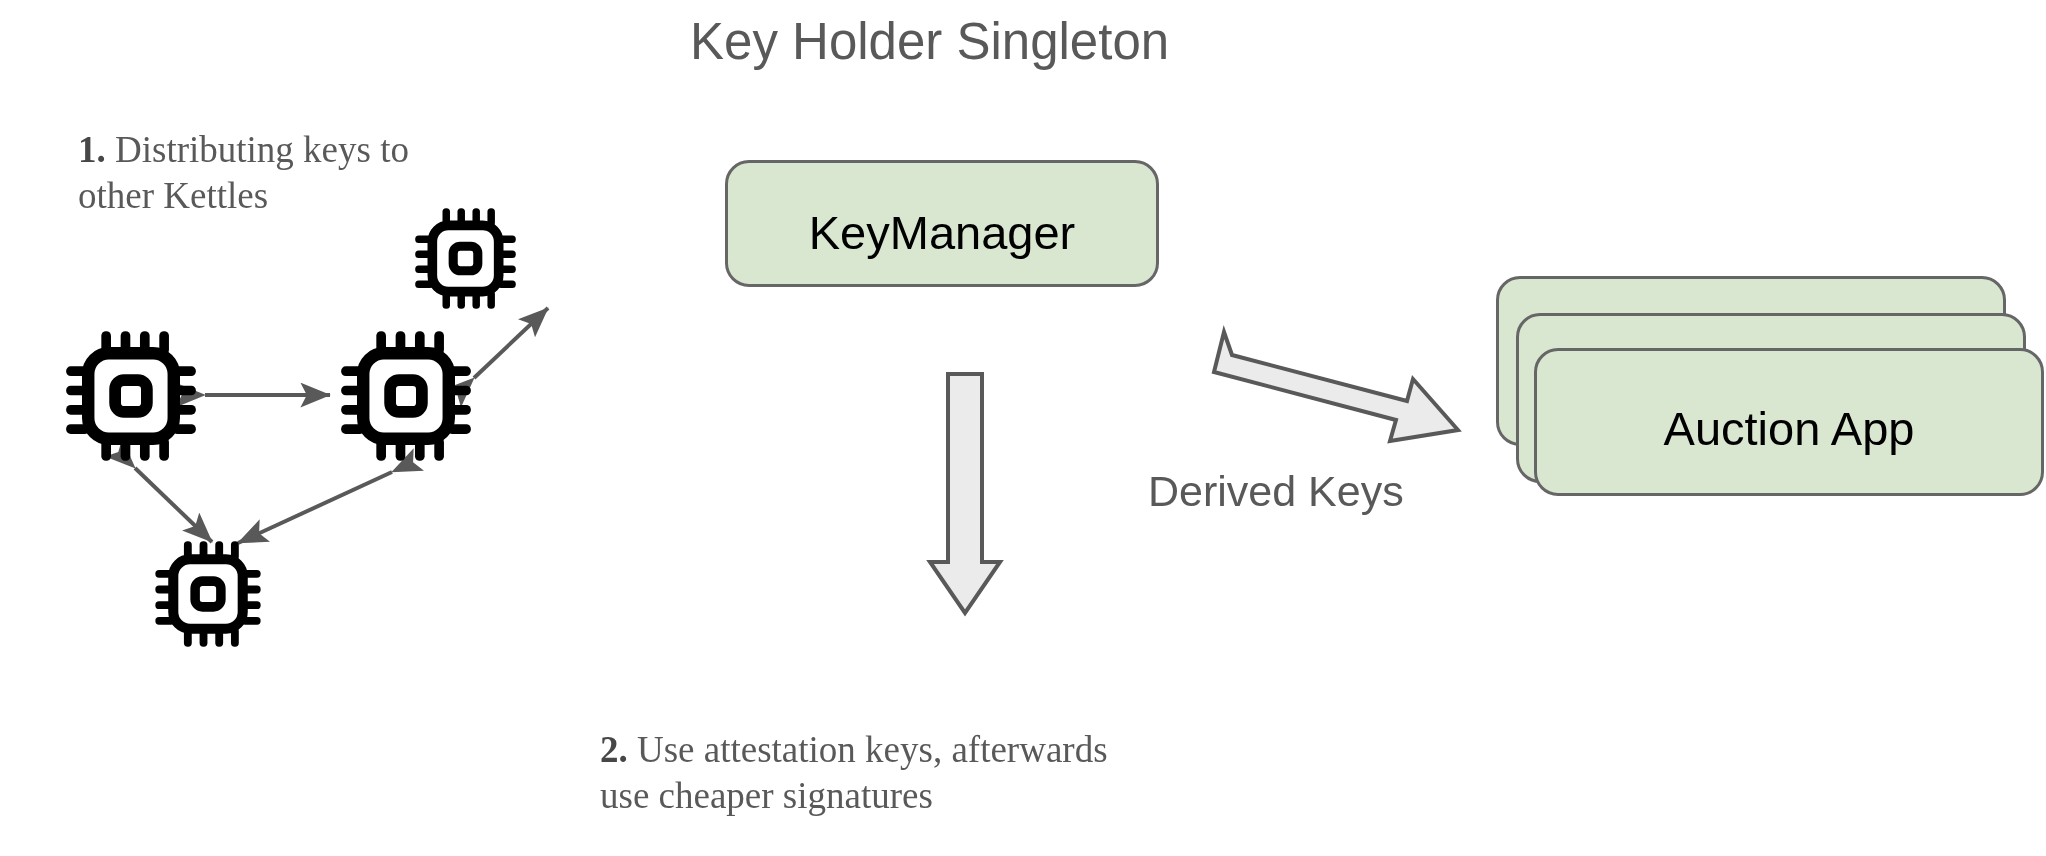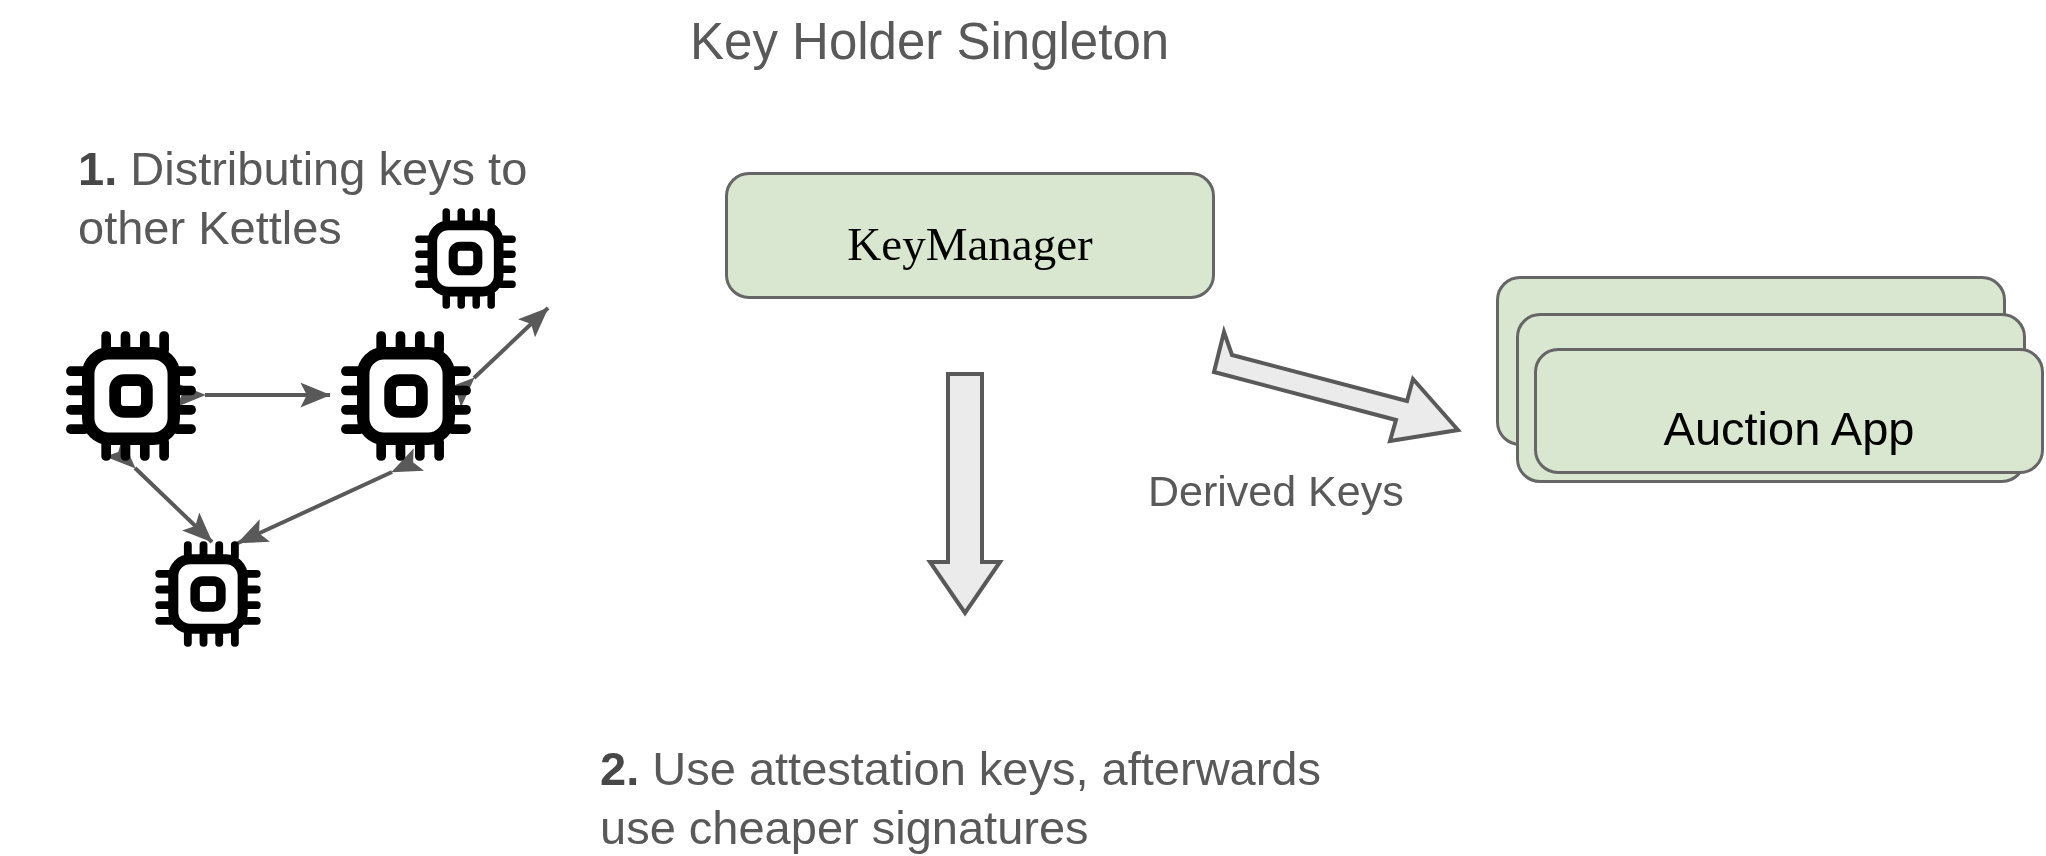--- a/index.html
+++ b/index.html
@@ -17,25 +17,26 @@
     position: relative;
     width: 2046px;
     height: 856px;
     background: #ffffff;
   }
   .abs { position: absolute; }
 
   
   .note {
     color: #595959;
-    font-size: 47px;
+    font-size: 37px;
     line-height: 1.26;
     font-weight: 400;
     white-space: pre-line;
     letter-spacing: 0px;
+    font-family: Liberation Serif, serif;
   }
   .note .num {
     font-weight: 700;
     color: #474747;
   }
   .section-title {
     color: #595959;
     font-size: 51px;
     font-weight: 400;
     white-space: nowrap;
@@ -80,28 +81,28 @@
 
 <div id="stage">
 
   <div class="abs note" style="left:78px; top:80px; width:560px;">
     <span class="num">1.</span><span> Distributing keys to
 other Kettles</span>
   </div>
 
   <div class="abs section-title" style="left:690px; top:12px;">Key Holder Singleton</div>
 
-  <div class="abs gbox" style="left:725px; top:172px; width:490px; height:127px;font-family:Liberation Serif, serif;">
+  <div class="abs gbox" style="left:725px; top:160px; width:434px; height:127px;">
     <div class="gbox-label" style="top:42px;">KeyManager</div>
   </div>
 
 
   <div class="abs gbox" style="left:1496px; top:276px; width:510px; height:170px;"></div>
   <div class="abs gbox" style="left:1516px; top:313px; width:510px; height:170px;"></div>
-  <div class="abs gbox" style="left:1534px; top:348px; width:510px; height:126px;">
+  <div class="abs gbox" style="left:1534px; top:348px; width:510px; height:148px;">
     <div class="gbox-label" style="top:50px;">Auction App</div>
   </div>
 
   <div class="abs edge-label" style="left:1148px; top:467px;">Derived Keys</div>
 
   <div class="abs note" style="left:600px; top:680px; width:920px;">
     <span class="num">2.</span><span> Use attestation keys, afterwards
 use cheaper signatures</span>
   </div>
 

